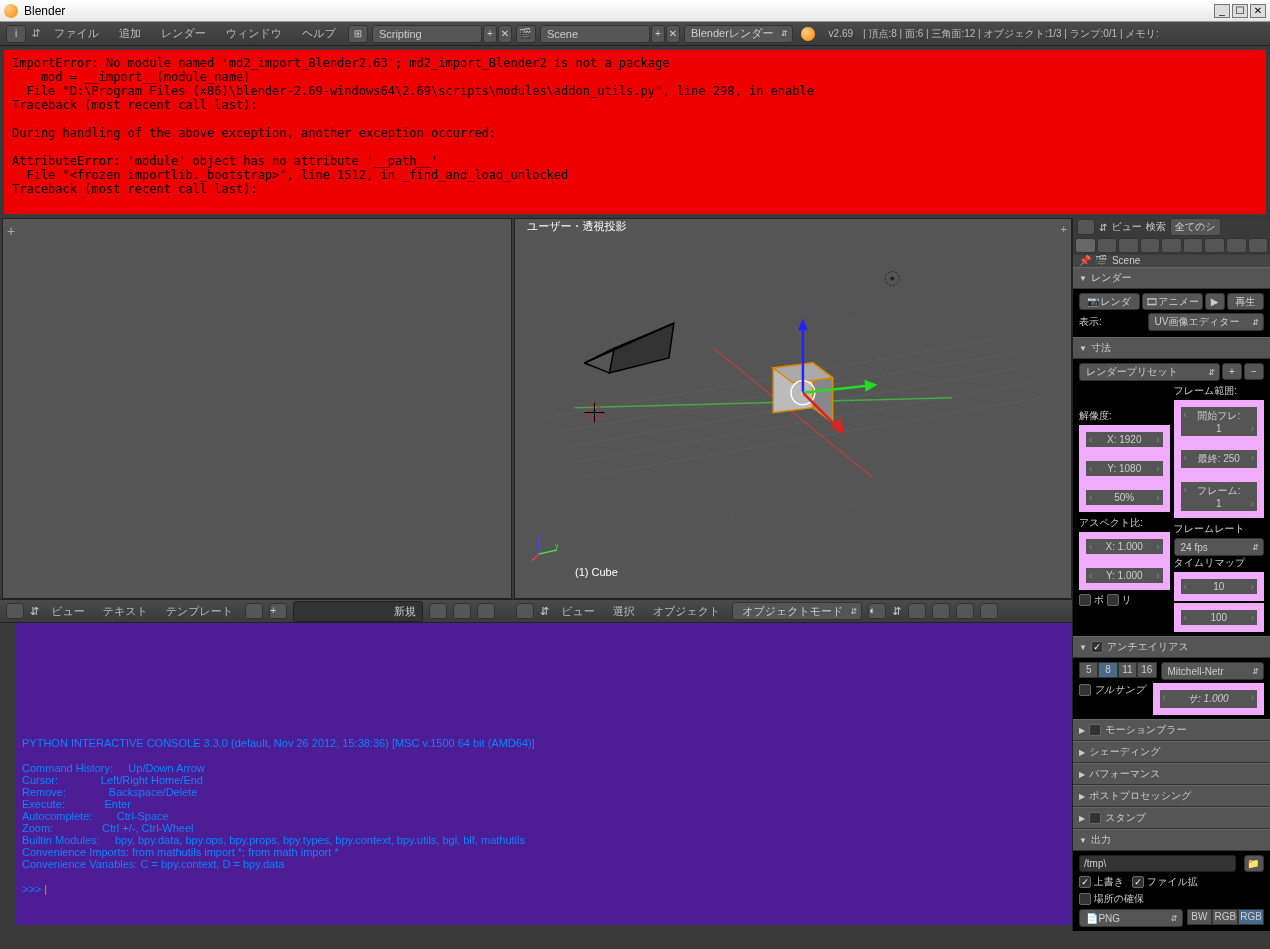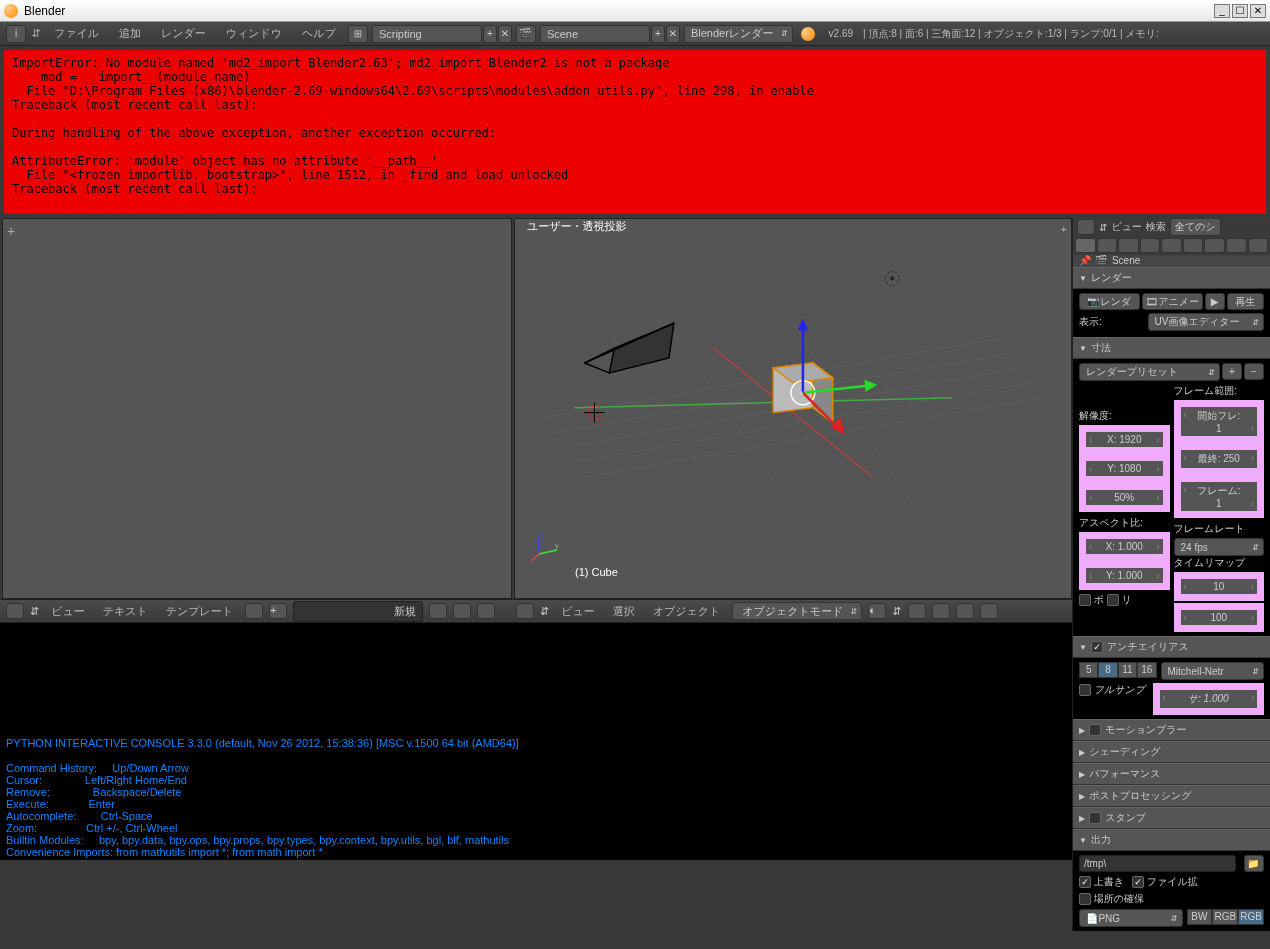--- a/index.html
+++ b/index.html
@@ -59,21 +59,21 @@
 .segBtns { display:flex; gap:0; }
 .segBtns .seg { flex:1; height:16px; background:#555; border:1px solid #333; text-align:center; line-height:14px; font-size:10px; }
 .segBtns .seg.active { background:#4a6a8a; }
 .textInput { background:#333; border:1px solid #222; border-radius:3px; padding:2px 4px; width:100%; color:#ccc; }
 
 .toolbar2 { height:24px; background:linear-gradient(#4a4a4a,#3a3a3a); display:flex; align-items:center; padding:0 6px; gap:6px; border-top:1px solid #222; border-bottom:1px solid #222; }
 .toolbar2 .ic { width:18px;height:16px;background:#555;border-radius:3px;border:1px solid #333; }
 .toolbar2 .txt { color:#bbb; padding:0 6px; font-size:11px; }
 .toolbar2 .wideInput { background:#333; border:1px solid #222; border-radius:3px; padding:2px 6px; width:130px; }
 
-.console { height:237px; background:#000000; font-family:monospace; font-size:11px; padding:4px 6px; overflow:hidden; }
+.console { height:302px; background:#4c1d95; font-family:monospace; font-size:11px; padding:4px 6px; overflow:hidden;margin-left:16px; }
 .console .header { color:#0a84ff; margin-top:110px; }
 .console .help { color:#0a84ff; }
 .console .prompt { color:#0a84ff; }
 .console .cursor { color:#f80; }
 </style>
 </head>
 <body>
 
 <div class="titlebar">
   <div class="logo"></div>

